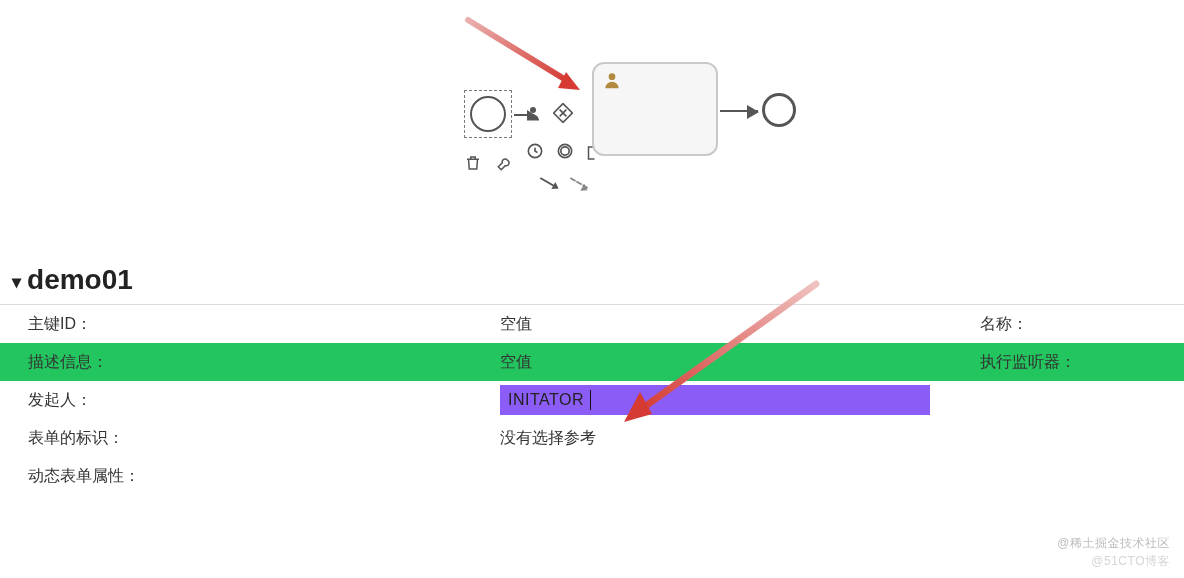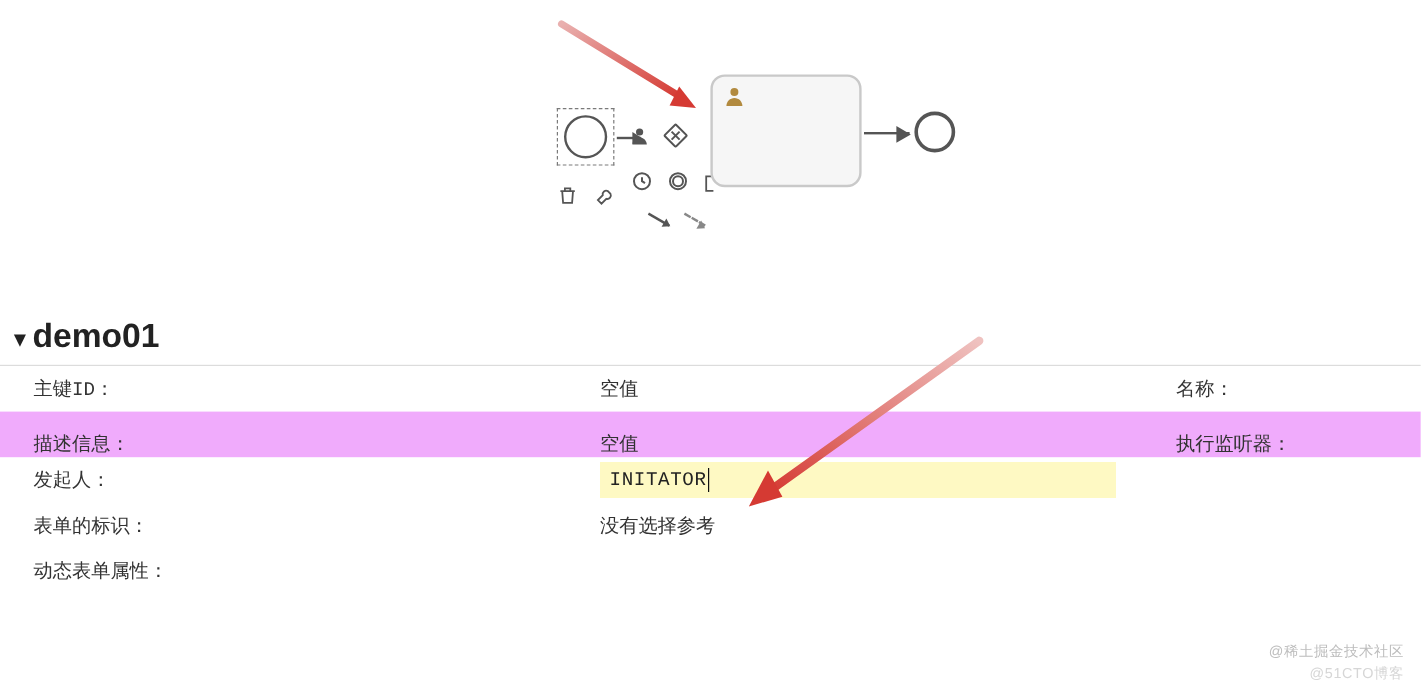--- a/index.html
+++ b/index.html
@@ -171,28 +171,27 @@
     border-bottom: 1px solid #dcdcdc;
   }
   .chev {
     font-size: 18px;
     transform: translateY(2px);
   }
 
   .form-grid {
     position: relative;
     width: 100%;
-    font-family: Liberation Mono, monospace;
   }
   .row {
     display: flex;
     align-items: center;
     height: 38px;
   }
-  .row.alt { background: #f0abfc; align-items: flex-end; }
+  .row.alt { background: #22c55e; }
   .col-l {
     flex: 0 0 500px;
     padding-left: 28px;
     font-size: 16px;
     color: #333;
   }
   .col-m {
     flex: 0 0 470px;
     font-size: 16px;
     color: #333;
@@ -201,21 +200,21 @@
   .col-r {
     flex: 1;
     padding-left: 10px;
     font-size: 16px;
     color: #333;
   }
   .text-input {
     width: 430px;
     height: 30px;
     border: none;
-    background: #fef9c3;
+    background: #8b5cf6;
     font-size: 16px;
     padding: 0 8px;
     font-family: inherit;
     color: #222;
     letter-spacing: 0.5px;
     outline: none;
   }
   .caret {
     position: absolute;
     left: 90px;

